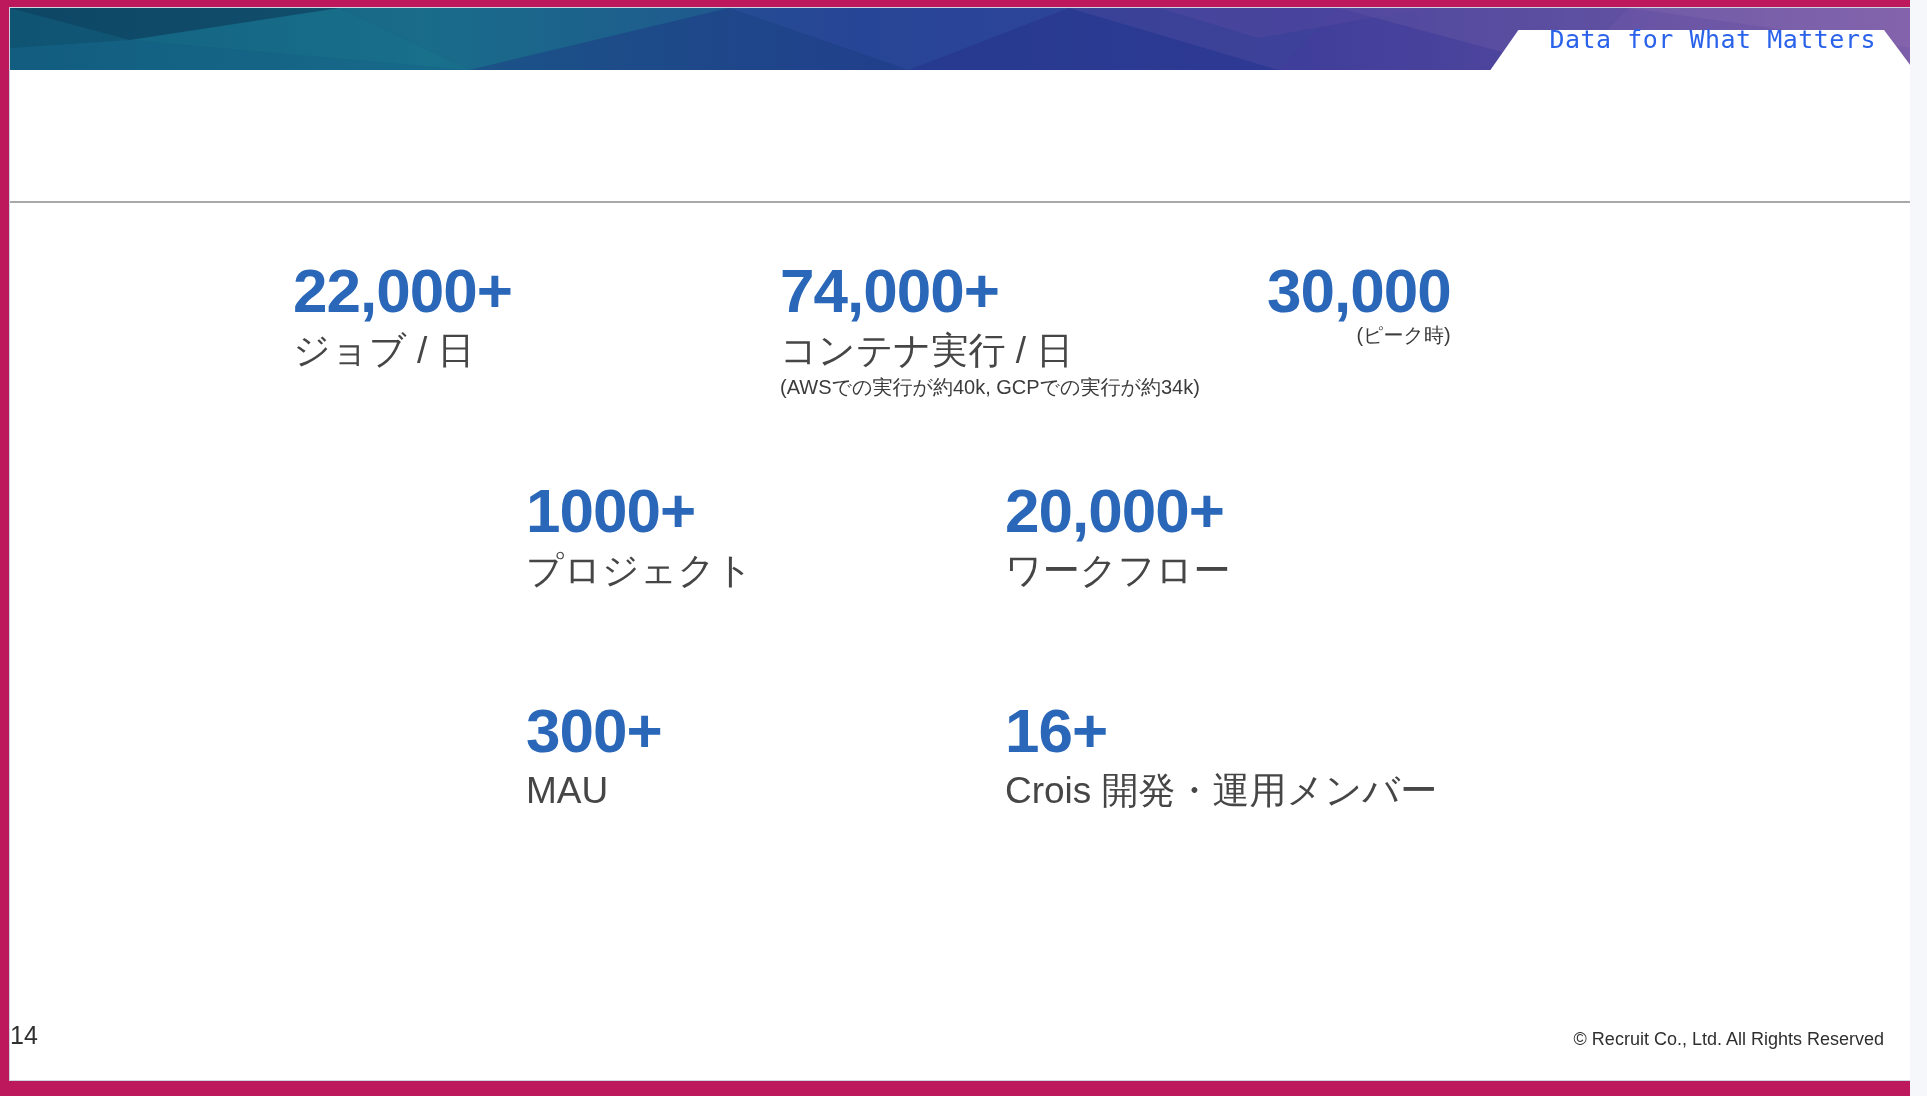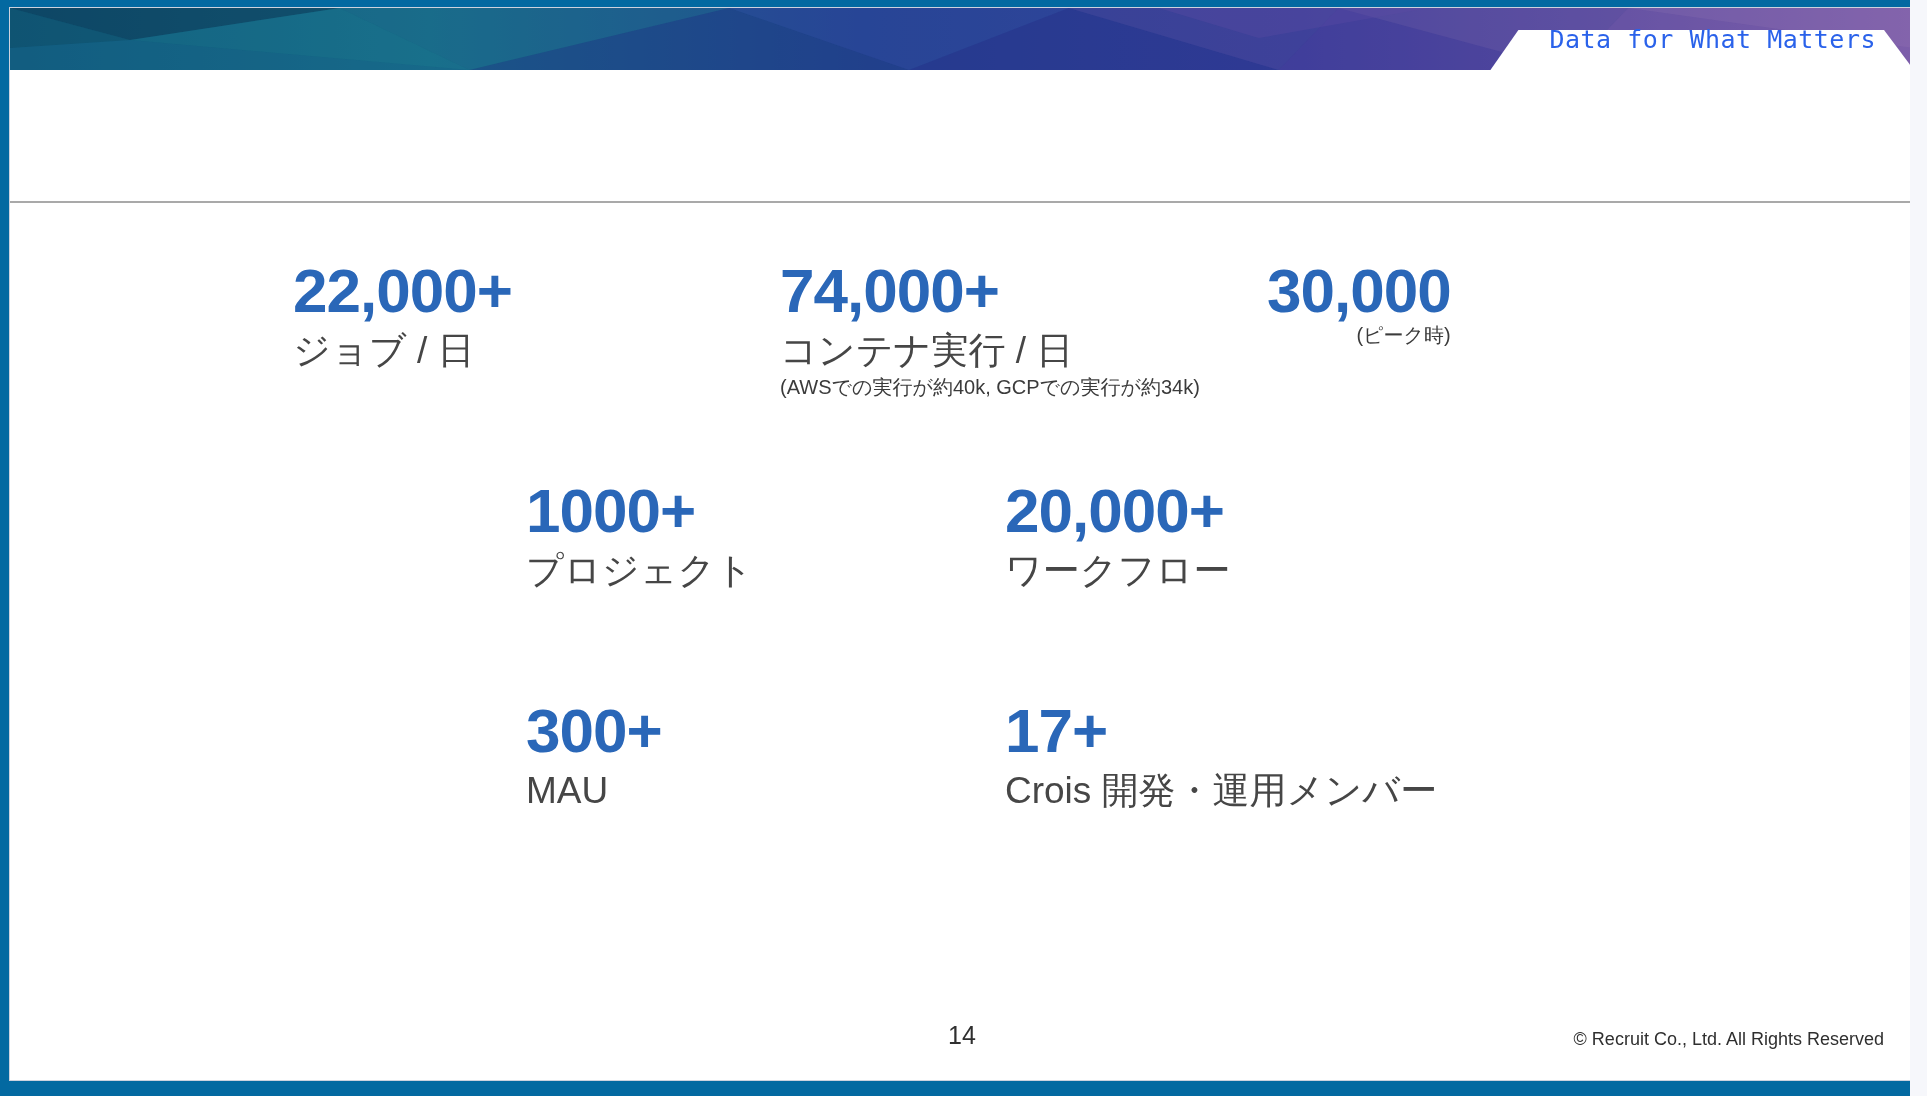--- a/index.html
+++ b/index.html
@@ -6,21 +6,21 @@
     margin: 0;
     padding: 0;
     background: #f6f7fb;
     font-family: "Liberation Sans", "DejaVu Sans", sans-serif;
   }
 
   #slide {
     position: relative;
     width: 1910px;
     height: 1096px;
-    background: #0369a1;
+    background: #be185d;
     overflow: hidden;
   }
 
   
   .slide-card {
     position: absolute;
     left: 9px;
     top: 7px;
     width: 1906px;
     height: 1074px;
@@ -121,21 +121,20 @@
   .pos-r2c2 { left: 995px; top: 272px; }
   .pos-r3c1 { left: 516px; top: 492px; }
   .pos-r3c2 { left: 995px; top: 492px; }
 
   
   .page-number {
     position: absolute;
     left: 0;
     right: 0;
     bottom: 30px;
-    text-align: center;
     font-size: 25px;
     color: #2f2f2f;
   }
 
   .copyright {
     position: absolute;
     right: 30px;
     bottom: 30px;
     font-size: 18px;
     color: #2f2f2f;
@@ -211,21 +210,21 @@
         <div class="stat-value">20,000+</div>
         <div class="stat-label">ワークフロー</div>
       </div>
 
       <div class="stat pos-r3c1">
         <div class="stat-value">300+</div>
         <div class="stat-label">MAU</div>
       </div>
 
       <div class="stat pos-r3c2">
-        <div class="stat-value">17+</div>
+        <div class="stat-value">16+</div>
         <div class="stat-label">Crois 開発・運用メンバー</div>
       </div>
 
     </div>
 
     <div class="page-number">14</div>
     <div class="copyright">© Recruit Co., Ltd. All Rights Reserved</div>
 
   </div>
 </div>

